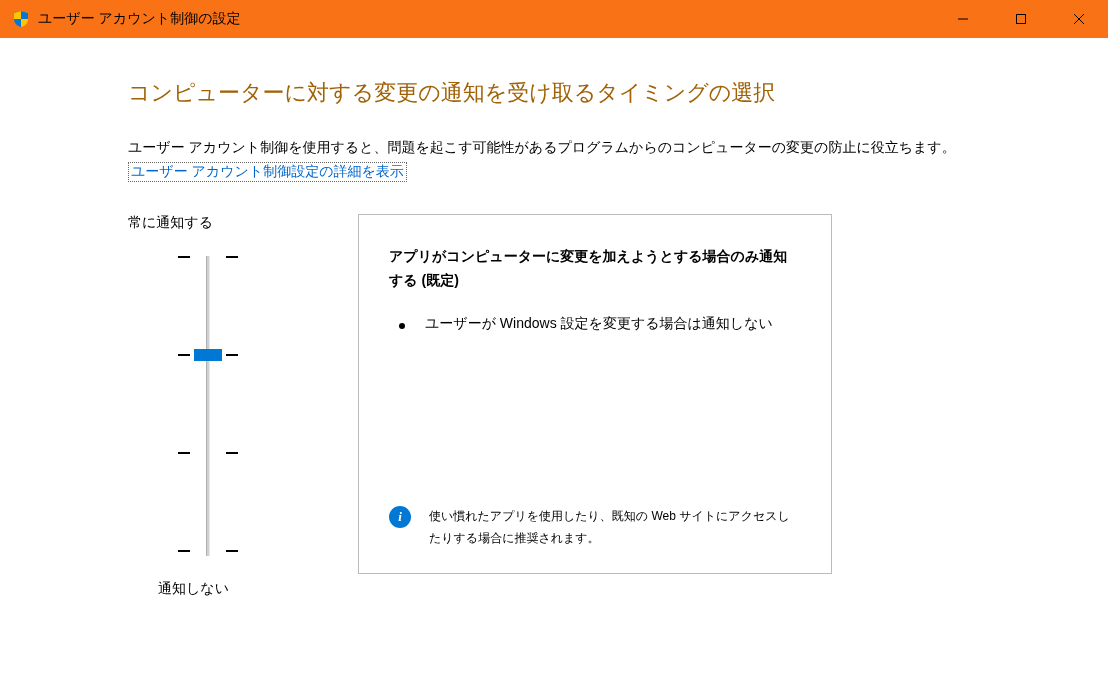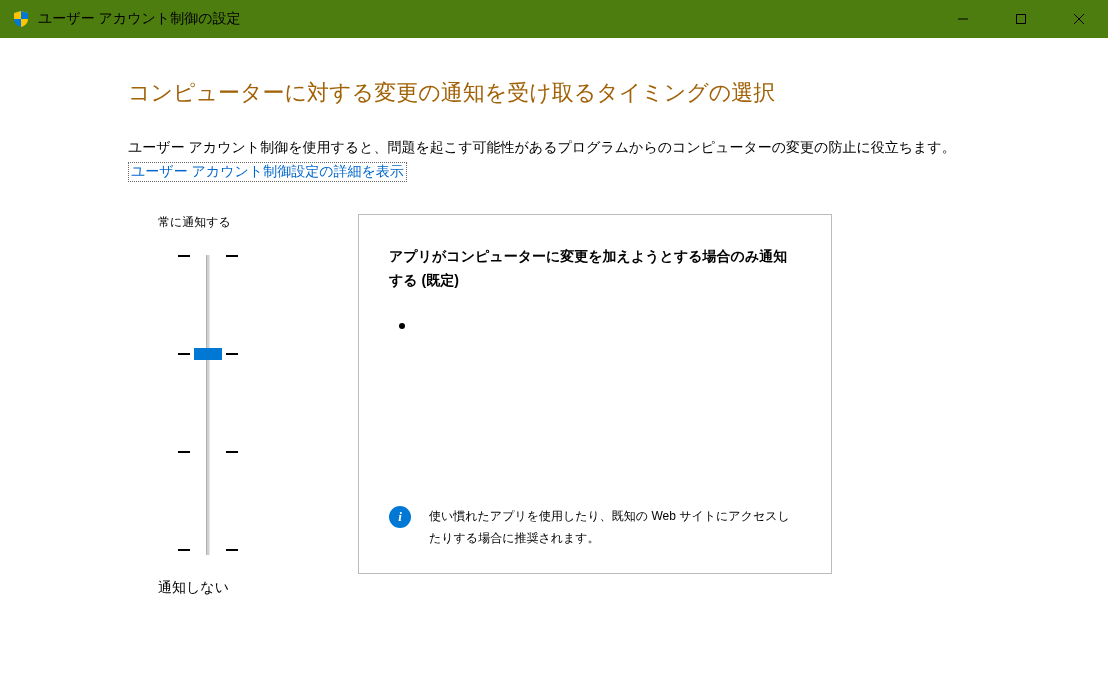--- a/index.html
+++ b/index.html
@@ -11,21 +11,21 @@
       font-family: "Yu Gothic UI", "Meiryo", sans-serif;
       font-size: 14px;
       color: #000;
       background: #fff;
       width: 1108px;
       height: 695px;
       overflow: hidden;
     }
     .titlebar {
       height: 38px;
-      background: #4d7c0f;
+      background: #f97316;
       display: flex;
       align-items: center;
       padding-left: 12px;
       position: relative;
     }
     .shield-icon {
       width: 18px;
       height: 18px;
       margin-right: 8px;
       display: inline-block;
@@ -75,24 +75,23 @@
       margin-top: 32px;
       gap: 70px;
     }
     .slider-column {
       width: 160px;
       display: flex;
       flex-direction: column;
       align-items: center;
     }
     .slider-label {
-      font-size: 12px;
+      font-size: 14px;
       margin-bottom: 24px;
       align-self: flex-start;
-      margin-left: 30px;
       text-align: center;
     }
     .slider-label-bottom {
       font-size: 14px;
       margin-top: 24px;
       align-self: flex-start;
       margin-left: 30px;
     }
     .slider-container {
       position: relative;
@@ -246,20 +245,21 @@
           </div>
         <div class="slider-thumb" style="top:93px;"></div>
       </div>
       <div class="slider-label-bottom">通知しない</div>
     </div>
 
     <div class="info-box">
       <div class="info-title">アプリがコンピューターに変更を加えようとする場合のみ通知する (既定)</div>
       <div class="info-bullet">
         <div class="bullet-dot"></div>
+        <div>ユーザーが Windows 設定を変更する場合は通知しない</div>
       </div>
       <div class="info-footer">
         <div class="info-icon">i</div>
         <div class="info-footer-text">使い慣れたアプリを使用したり、既知の Web サイトにアクセスしたりする場合に推奨されます。</div>
       </div>
     </div>
   </div>
 </div>
 
 </body></html>

